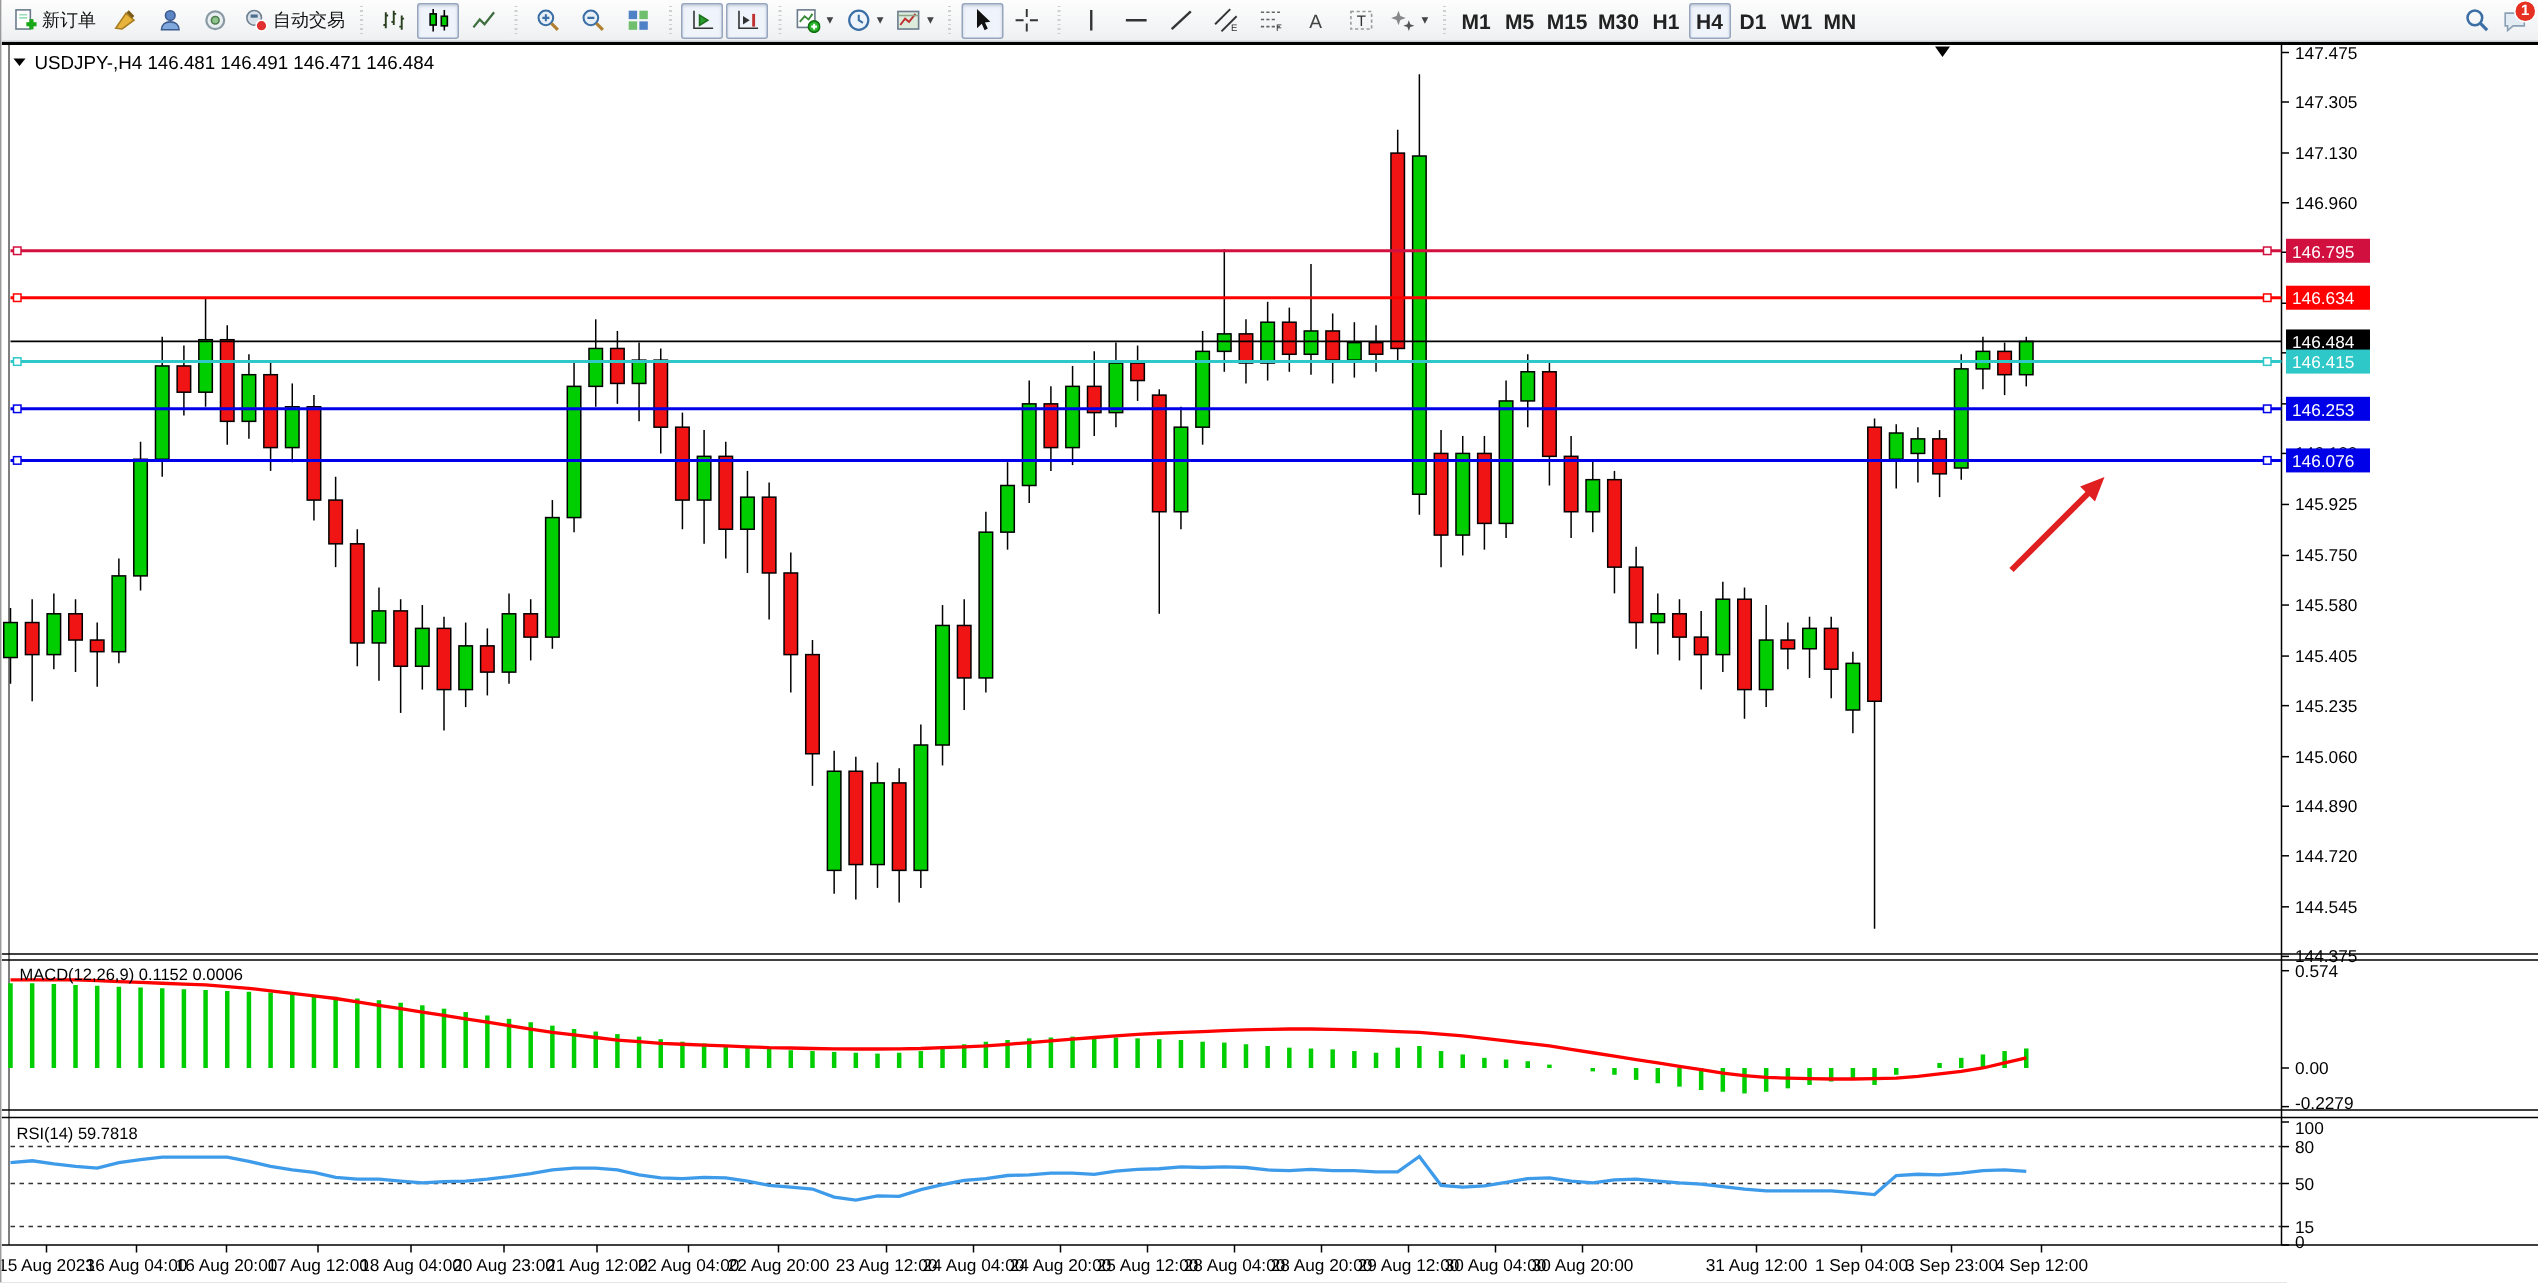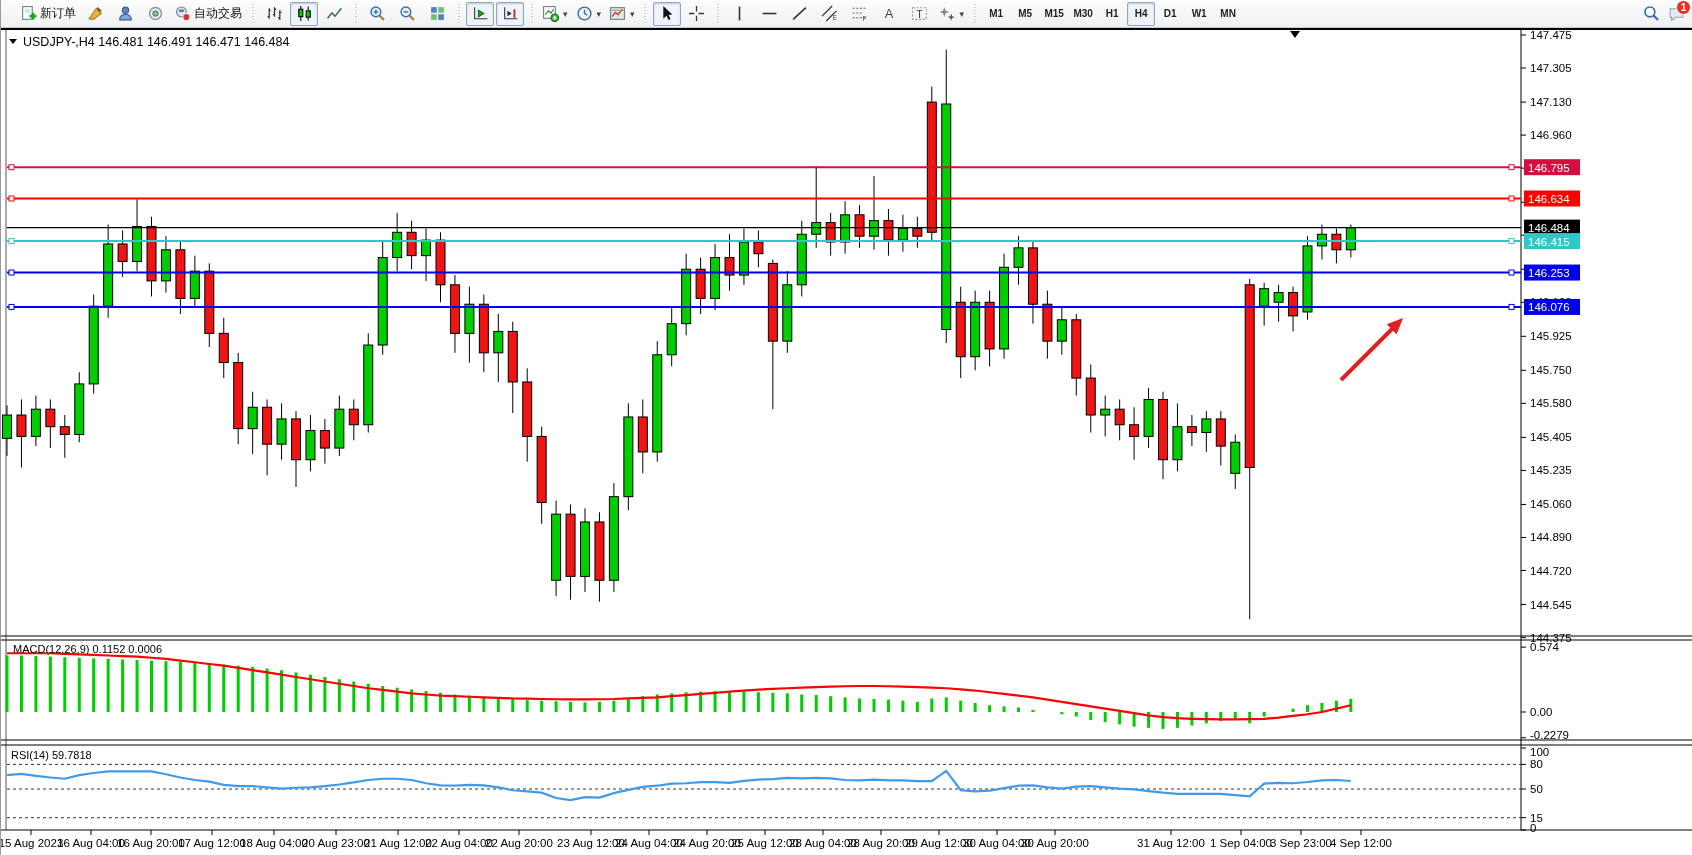--- a/index.html
+++ b/index.html
@@ -2,31 +2,31 @@
 <html><head>
 <meta charset="utf-8">
 <style>
   html,body{margin:0;padding:0;background:#d4d0c8;}
   .app{position:relative;width:1692px;height:855px;background:#ffffff;
        font-family:"Liberation Sans","DejaVu Sans",sans-serif;overflow:hidden;
        border-left:1px solid #9a9a9a;}
   
   .toolbar{position:absolute;left:0;top:0;width:1692px;height:28px;
     background:linear-gradient(#fdfdfd,#eef0f2);display:flex;align-items:center;
-    padding-left:16px;box-sizing:border-box;gap:2px;border-bottom:1px solid #c8ccd2;}
+    padding-left:4px;box-sizing:border-box;gap:2px;border-bottom:1px solid #c8ccd2;}
   .tsep{width:5px;height:20px;margin:0 3px;
     background:repeating-linear-gradient(#cfcfcf 0 1px,transparent 1px 3px);
     background-size:2px 100%;background-repeat:no-repeat;background-position:center;}
   .tbtn{height:22px;min-width:22px;display:flex;align-items:center;justify-content:center;
     border:1px solid transparent;border-radius:2px;padding:0 2px;gap:3px;cursor:default;}
   .tbtn.pressed{border:1px solid #96a5bd;background:#eff4fb;box-shadow:inset 0 1px 2px rgba(60,80,110,.25);text-align:right;}
   .tbtn .lbl{font-size:12px;color:#111;white-space:nowrap;}
   .ticon svg{width:17px;height:17px;display:block;}
   .caret{font-size:9px;color:#444;margin-left:1px;}
-  .tf .lbl{font-size:10px;font-weight:bold;color:#222;}
+  .tf .lbl{font-size:14px;font-weight:bold;color:#222;}
   .tb-right{margin-left:auto;display:flex;align-items:center;margin-right:8px;gap:8px;}
   .badge{position:absolute;right:-6px;top:-5px;background:#e53022;color:#fff;font-size:10px;
     font-weight:bold;border-radius:8px;min-width:13px;height:13px;display:flex;align-items:center;
     justify-content:center;border:1px solid #fff;}
   .chatwrap{position:relative;}
   
   #chart-wrap{position:absolute;left:0;top:28px;width:1692px;height:827px;}
   svg text{font-family:"Liberation Sans","DejaVu Sans",sans-serif;}
 </style>
 </head>

